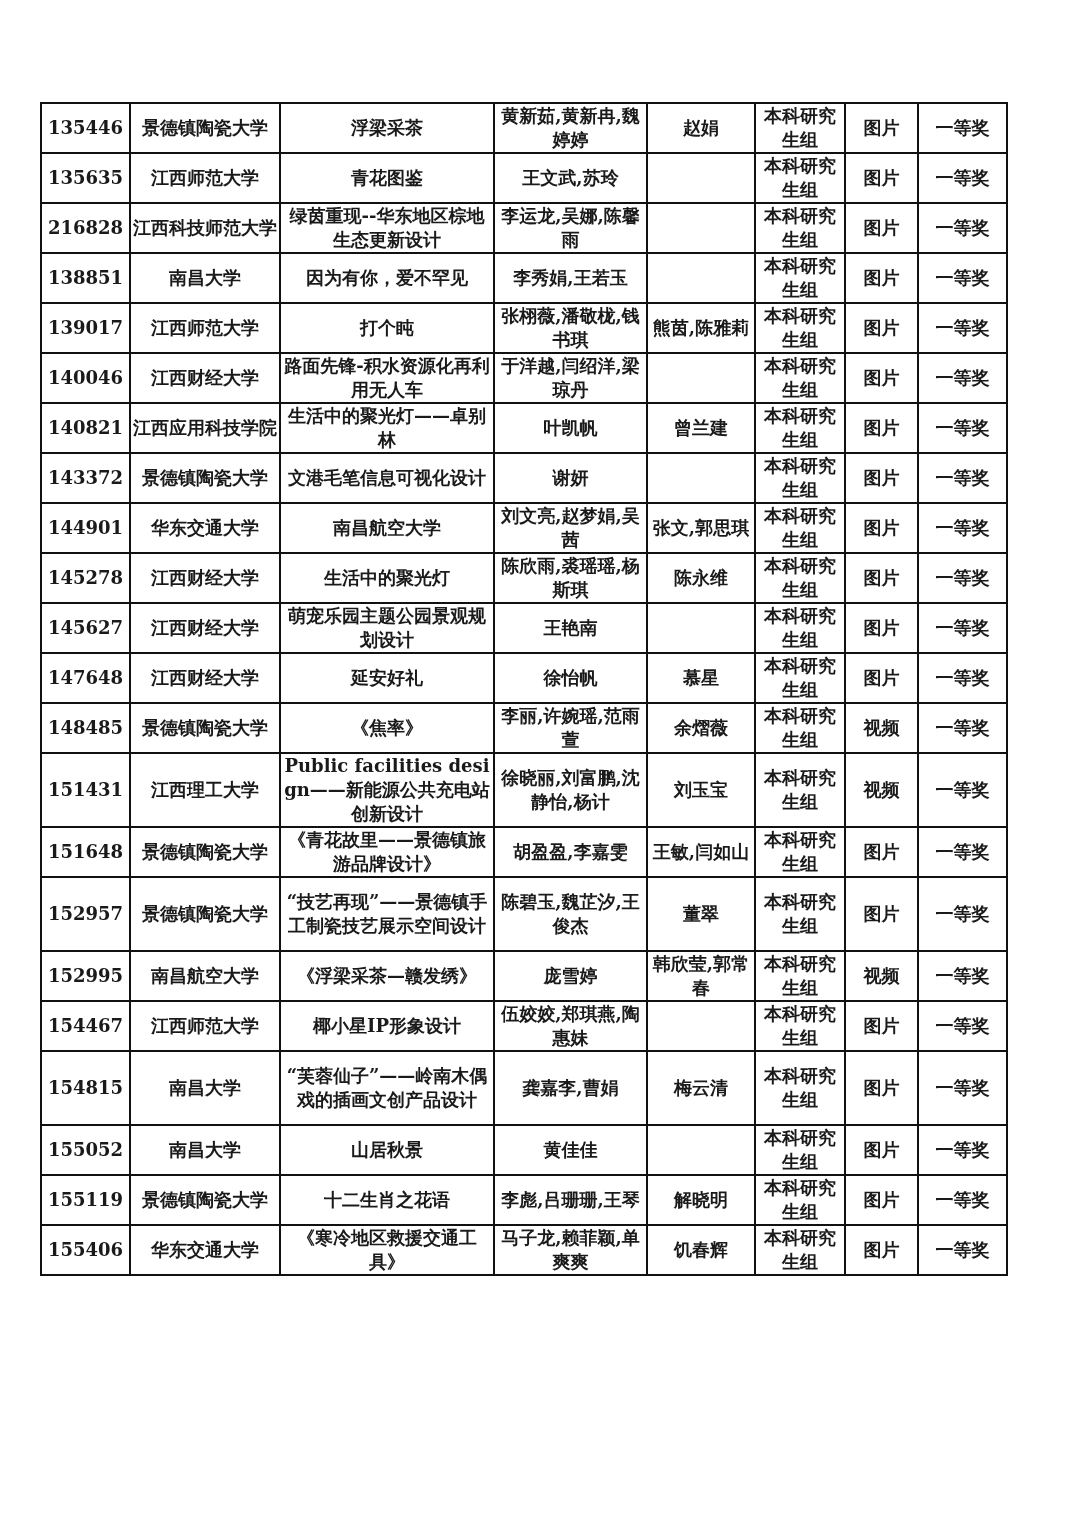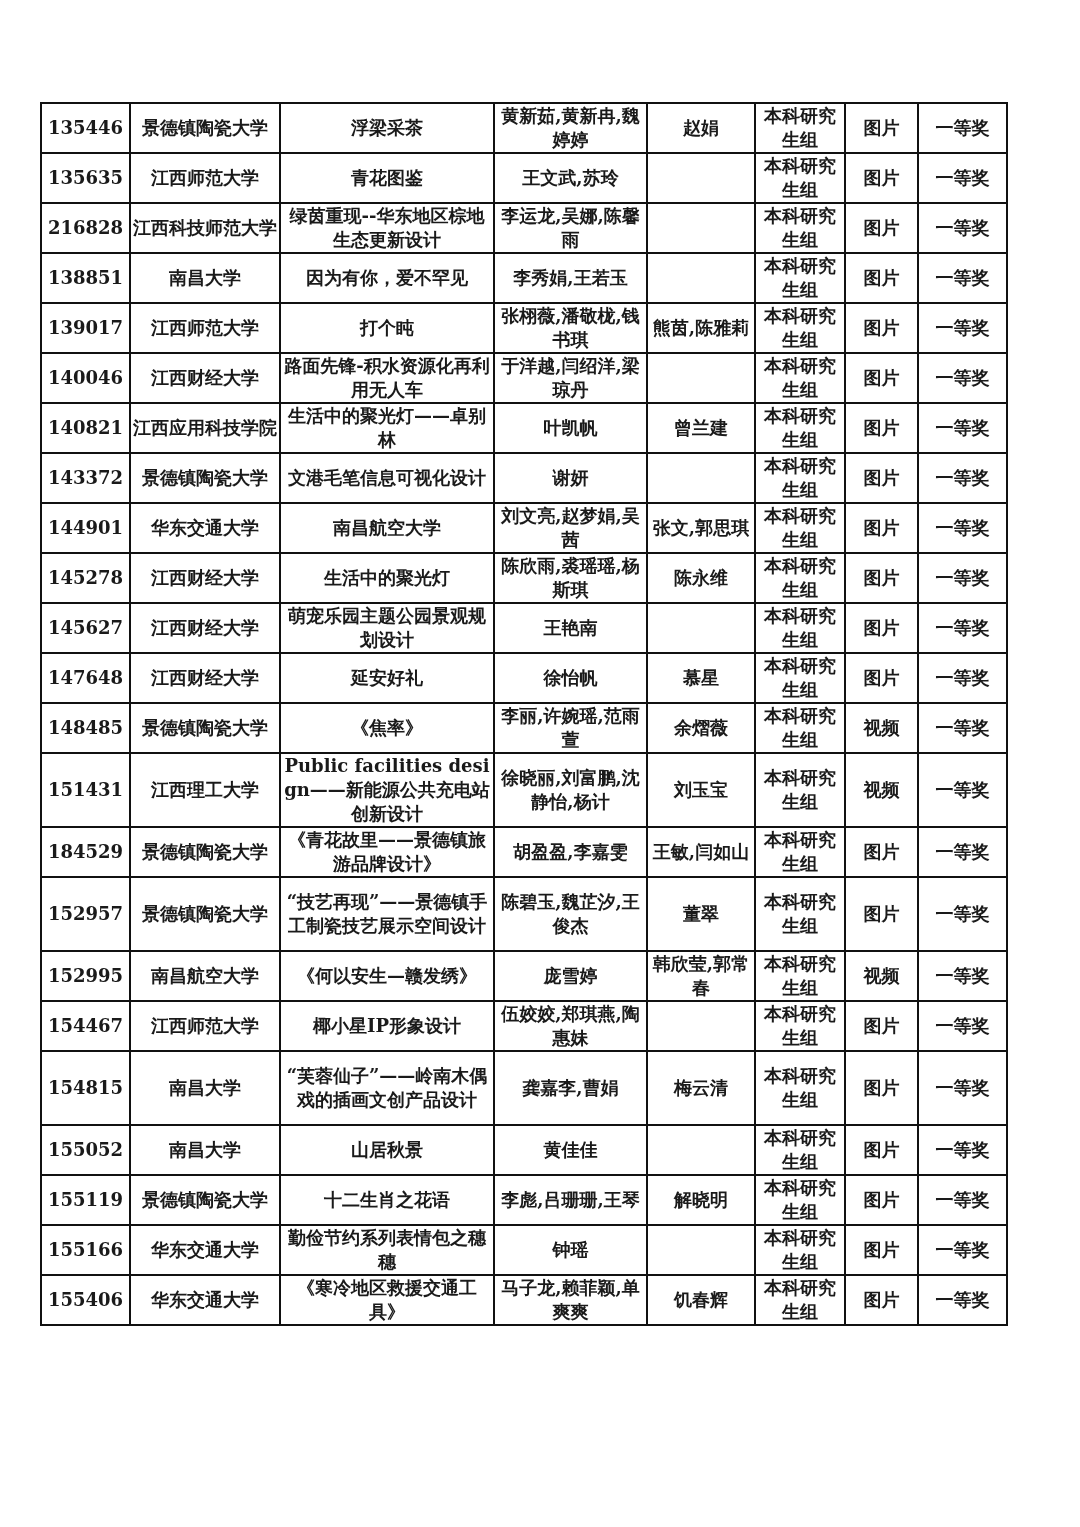--- a/index.html
+++ b/index.html
@@ -172,21 +172,21 @@
         <td class="c-id">151431</td>
         <td>江西理工大学</td>
         <td>Public facilities design——新能源公共充电站创新设计</td>
         <td>徐晓丽,刘富鹏,沈静怡,杨计</td>
         <td>刘玉宝</td>
         <td>本科研究生组</td>
         <td>视频</td>
         <td>一等奖</td>
       </tr>
       <tr class="h2">
-        <td class="c-id">184529</td>
+        <td class="c-id">151648</td>
         <td>景德镇陶瓷大学</td>
         <td>《青花故里——景德镇旅游品牌设计》</td>
         <td>胡盈盈,李嘉雯</td>
         <td>王敏,闫如山</td>
         <td>本科研究生组</td>
         <td>图片</td>
         <td>一等奖</td>
       </tr>
       <tr class="h3">
         <td class="c-id">152957</td>
@@ -194,21 +194,21 @@
         <td>“技艺再现”——景德镇手工制瓷技艺展示空间设计</td>
         <td>陈碧玉,魏芷汐,王俊杰</td>
         <td>董翠</td>
         <td>本科研究生组</td>
         <td>图片</td>
         <td>一等奖</td>
       </tr>
       <tr class="h2">
         <td class="c-id">152995</td>
         <td>南昌航空大学</td>
-        <td>《何以安生—赣发绣》</td>
+        <td>《浮梁采茶—赣发绣》</td>
         <td>庞雪婷</td>
         <td>韩欣莹,郭常春</td>
         <td>本科研究生组</td>
         <td>视频</td>
         <td>一等奖</td>
       </tr>
       <tr class="h2">
         <td class="c-id">154467</td>
         <td>江西师范大学</td>
         <td>椰小星IP形象设计</td>
@@ -242,30 +242,20 @@
         <td class="c-id">155119</td>
         <td>景德镇陶瓷大学</td>
         <td>十二生肖之花语</td>
         <td>李彪,吕珊珊,王琴</td>
         <td>解晓明</td>
         <td>本科研究生组</td>
         <td>图片</td>
         <td>一等奖</td>
       </tr>
       <tr class="h2">
-        <td class="c-id">155166</td>
-        <td>华东交通大学</td>
-        <td>勤俭节约系列表情包之穗穗</td>
-        <td>钟瑶</td>
-        <td></td>
-        <td>本科研究生组</td>
-        <td>图片</td>
-        <td>一等奖</td>
-      </tr>
-      <tr class="h2">
         <td class="c-id">155406</td>
         <td>华东交通大学</td>
         <td>《寒冷地区救援交通工具》</td>
         <td>马子龙,赖菲颖,单爽爽</td>
         <td>饥春辉</td>
         <td>本科研究生组</td>
         <td>图片</td>
         <td>一等奖</td>
       </tr>
     </tbody>

